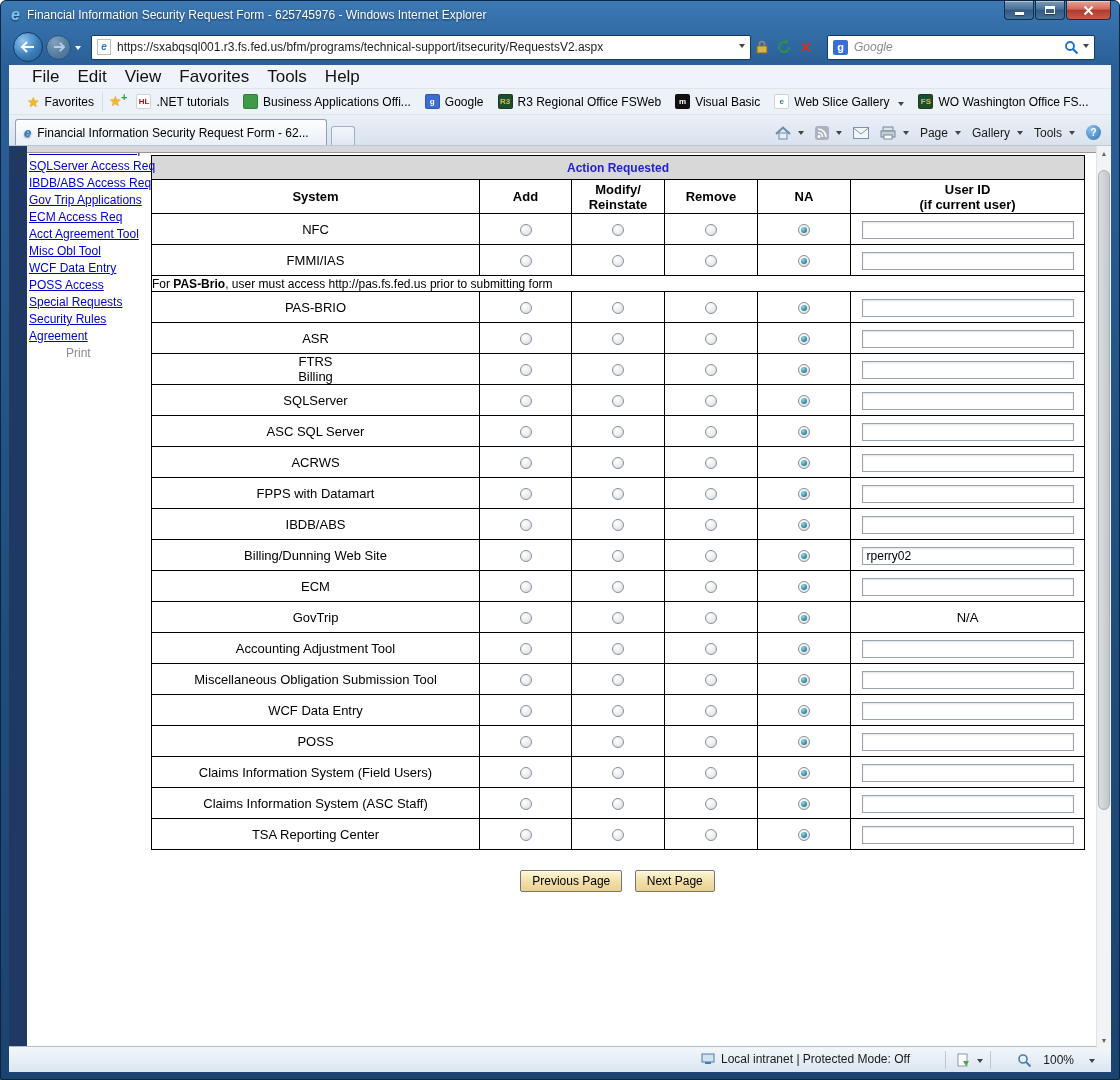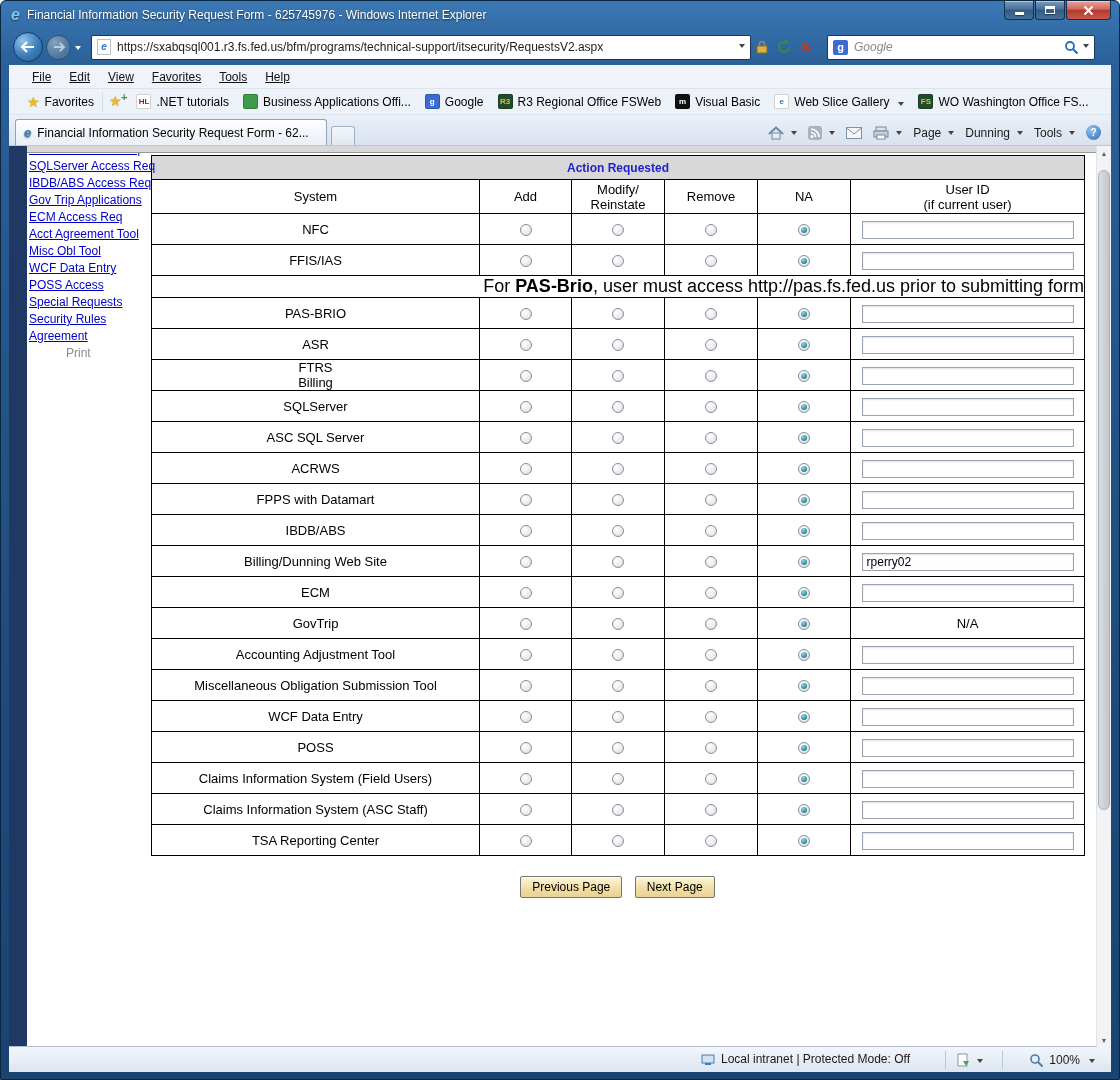--- a/index.html
+++ b/index.html
@@ -34,21 +34,21 @@
   .url-sp { flex:1; }
   .abtn { width:22px; height:24px; display:flex; align-items:center; justify-content:center; flex:none; }
   .search-box { height:25px; width:268px; margin-left:10px; background:#fff; border:1px solid #17395c; border-radius:2px;
     display:flex; align-items:center; padding:0 5px; flex:none; }
   .g-ico { width:15px; height:15px; background:#3a6cd4; color:#fff; font-weight:bold; font-size:11px; text-align:center; line-height:15px; border-radius:2px; flex:none; }
   .search-text { font-size:12px; font-style:italic; color:#8a8a8a; margin-left:6px; flex:1; }
 
   
   .menubar { position:absolute; top:64px; left:8px; right:8px; height:24px; background:#f0f4fa; border-bottom:1px solid #dde4ec;
     display:flex; align-items:center; padding-left:14px; }
-  .menu-item { font-size:12px; color:#111; padding:3px 9px;text-decoration:underline; }
+  .menu-item { font-size:17px; color:#111; padding:3px 9px; }
   .favbar { position:absolute; top:88px; left:8px; right:8px; height:26px; background:#edf2f8; border-bottom:1px solid #dde4ec;
     display:flex; align-items:center; padding-left:10px; font-size:12px; }
   .fav-btn { display:flex; align-items:center; gap:5px; padding:3px 8px; border-right:1px solid #d4dde8; }
   .star { color:#f2b827; font-size:14px; text-shadow:0 0 1px #b5831a; line-height:1; }
   .addfav { position:relative; padding:2px 8px 2px 6px; }
   .addfav .plus { position:absolute; right:2px; top:-1px; color:#2f9e3f; font-weight:bold; font-size:11px; }
   .fav-link { display:flex; align-items:flex-end; gap:5px; padding:3px 7px; white-space:nowrap; }
   .fav-ico { width:15px; height:15px; border:1px solid rgba(0,0,0,.18); border-radius:2px; font-size:8px; font-weight:bold;
     display:flex; align-items:center; justify-content:center; flex:none; }
   .tabbar { position:absolute; top:114px; left:8px; right:8px; height:31px;
@@ -67,48 +67,48 @@
   .content { position:absolute; top:145px; left:8px; right:8px; height:902px; background:#fff; overflow:hidden; }
   .navy-strip { position:absolute; left:0; top:0; width:18px; height:100%; background:#203864; }
   .gray-band { position:absolute; left:18px; right:15px; top:0; height:7px; background:#d8d8d8; border-bottom:1px solid #979797; z-index:3; }
   .sidebar { position:absolute; left:20px; top:-5px; width:124px; z-index:2; }
   .side-link { font-size:12px; color:#0000cc; text-decoration:underline; line-height:17px; white-space:nowrap; cursor:pointer; }
   .side-link.disabled { color:#8c8c8c; text-decoration:none; cursor:default;margin-left:37px; }
   .main { position:absolute; left:142px; top:9px; width:933px; }
   table { border-collapse:collapse; width:933px; table-layout:fixed; }
   td,th { border:1px solid #000; }
   .action-hdr { height:24px; background:#d8d8d8; color:#2323cc; font-size:12px; font-weight:bold; text-align:center; }
-  .col-th { height:34px; font-size:13px; font-weight:normal; text-align:center; white-space:pre-line; background:#fff; }
+  .col-th { height:34px; font-size:13px; font-weight:bold; text-align:center; white-space:pre-line; background:#fff; }
   .sys-cell { height:31px; font-size:13px; text-align:center; white-space:pre-line; color:#000; }
   .radio-cell { text-align:center; }
   .uid-cell { text-align:center; }
-  .note-cell { height:16px; font-size:18px; text-align:right; }
+  .note-cell { height:16px; font-size:12px; text-align:left; }
   .uid-input { width:212px; height:18px; border:1px solid #9aa4b0; font:12px "Liberation Sans",sans-serif; padding:0 4px;
     box-shadow:inset 0 1px 2px rgba(0,0,0,.12); }
   .uid-text { font-size:13px; }
   .radio { position:relative; display:inline-block; width:12px; height:12px; border-radius:50%;
     background:radial-gradient(circle at 35% 30%,#ffffff,#e6e9ec 65%,#c9ced3); border:1px solid #8a9199; vertical-align:middle; cursor:pointer; }
   .radio.checked::after { content:""; position:absolute; left:2px; top:2px; width:6px; height:6px; border-radius:50%;
     background:radial-gradient(circle at 35% 30%,#8fd8ea,#2c7a94 75%); }
   .btn-row { margin-top:20px; text-align:center; }
   .pgbtn { font:12px "Liberation Sans",sans-serif; padding:3px 11px; margin:0 4px; color:#000;
     background:linear-gradient(180deg,#fdf6d7,#f0dda4 60%,#ead193); border:1px solid #757575; border-radius:2px;
     box-shadow:inset 0 1px 0 rgba(255,255,255,.7); cursor:pointer; }
   .scrollbar { position:absolute; right:0; top:0; width:15px; height:100%; background:#f2f3f5; border-left:1px solid #e0e3e7; z-index:4; }
   .scroll-arrow { height:15px; text-align:center; font-size:7px; color:#5a6470; line-height:15px; }
   .scroll-arrow.dn { position:absolute; bottom:0; left:0; right:0; }
   .thumb { position:absolute; top:24px; left:1px; width:12px; height:640px; border:1px solid #aab0b8; border-radius:6px;
     background:linear-gradient(90deg,#dadde0,#c3c7cc); }
 
   
   .statusbar { position:absolute; bottom:7px; left:8px; right:8px; height:26px;
     background:linear-gradient(180deg,#f3f7fb,#dbe5f1); border-top:1px solid #aebccd; font-size:12px; color:#1a1a1a; }
-  .zone { position:absolute; left:692px; top:5px; display:flex; align-items:flex-end; gap:6px; }
+  .zone { position:absolute; left:692px; top:5px; display:flex; align-items:center; gap:6px; }
   .tools-blk { position:absolute; right:128px; top:4px; display:flex; align-items:center; gap:3px; padding-left:10px; border-left:1px solid #bcc7d4; height:18px; }
-  .zoom-blk { position:absolute; right:16px; top:4px; display:flex; align-items:center; gap:5px; padding-left:26px; border-left:1px solid #bcc7d4; height:18px; }
+  .zoom-blk { position:absolute; right:16px; top:4px; display:flex; align-items:center; gap:11px; padding-left:26px; border-left:1px solid #bcc7d4; height:18px; }
 </style>
 </head>
 <body>
 
 <div class="window">
 
   <div class="titlebar">
     <span class="ie-e">e</span>
     <span class="title-text">Financial Information Security Request Form - 625745976 - Windows Internet Explorer</span>
     <div class="winbtns">
@@ -256,21 +256,21 @@
             <rect x="1" y="5" width="14" height="6" fill="#c3cdd8" stroke="#76879a"></rect>
             <rect x="4" y="9" width="8" height="4" fill="#fff" stroke="#76879a"></rect>
           </svg>
         <span class="cv cv-dark"></span>
       </span>
       <span class="cmd">
         <span>Page</span>
         <span class="cv cv-dark"></span>
       </span>
       <span class="cmd">
-        <span>Dunning</span>
+        <span>Gallery</span>
         <span class="cv cv-dark"></span>
       </span>
       <span class="cmd">
         <span>Tools</span>
         <span class="cv cv-dark"></span>
       </span>
       <span class="cmd">
         <span class="help-ico">?</span>
       </span>
     </div>
@@ -323,21 +323,21 @@
         <tbody id="tbody">
             <tr>
               <td class="sys-cell">NFC</td>
               <td class="radio-cell"><span class="radio"></span></td>
               <td class="radio-cell"><span class="radio"></span></td>
               <td class="radio-cell"><span class="radio"></span></td>
               <td class="radio-cell"><span class="radio checked"></span></td>
               <td class="uid-cell"><input class="uid-input" value="" style=""></td>
             </tr>
             <tr>
-              <td class="sys-cell">FFIS/IAS</td>
+              <td class="sys-cell">FMMI/IAS</td>
               <td class="radio-cell"><span class="radio"></span></td>
               <td class="radio-cell"><span class="radio"></span></td>
               <td class="radio-cell"><span class="radio"></span></td>
               <td class="radio-cell"><span class="radio checked"></span></td>
               <td class="uid-cell"><input class="uid-input" value="" style=""></td>
             </tr>
             <tr>
               <td class="note-cell" colspan="6">For <b>PAS-Brio</b>, user must access http://pas.fs.fed.us prior to submitting form</td>
             </tr>
             <tr>

